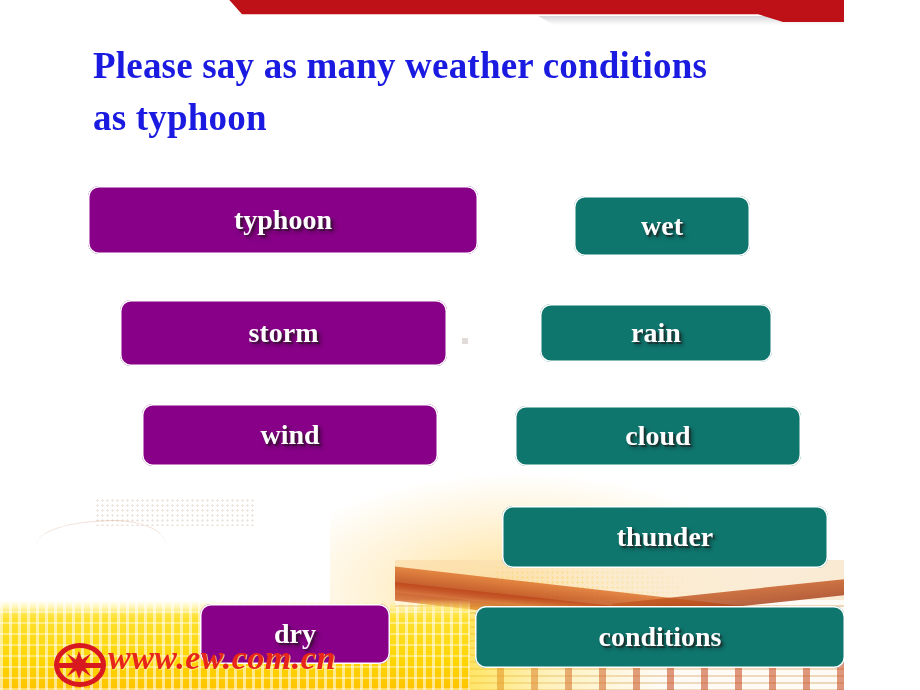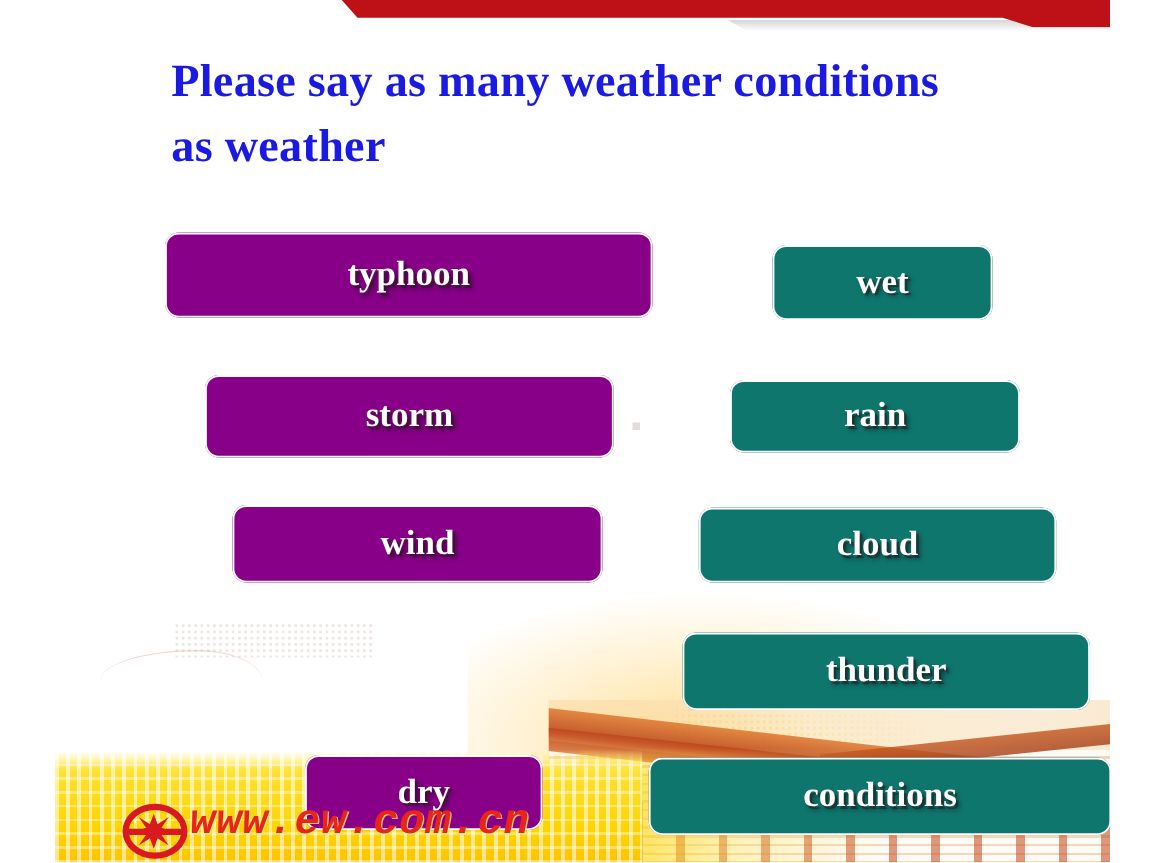--- a/index.html
+++ b/index.html
@@ -10,21 +10,20 @@
   body {
     font-family: "Liberation Serif", serif;
   }
 
   #slide {
     position: relative;
     width: 844px;
     height: 690px;
     overflow: hidden;
     background: #ffffff;
-    margin-left: 44px;
   }
 
   
   .banner-wrap {
     position: absolute;
     left: 0; top: 0;
     width: 920px;
     height: 34px;
     overflow: hidden;
   }
@@ -257,21 +256,21 @@
     width: 28px; height: 28px;
     background: #D81920;
     -webkit-clip-path: polygon(50% 0%, 61% 30%, 93% 9%, 72% 40%, 100% 50%, 72% 60%, 93% 91%, 61% 70%, 50% 100%, 39% 70%, 7% 91%, 28% 60%, 0% 50%, 28% 40%, 7% 9%, 39% 30%);
     clip-path: polygon(50% 0%, 61% 30%, 93% 9%, 72% 40%, 100% 50%, 72% 60%, 93% 91%, 61% 70%, 50% 100%, 39% 70%, 7% 91%, 28% 60%, 0% 50%, 28% 40%, 7% 9%, 39% 30%);
   }
   .site-url {
     position: absolute;
     left: 108px;
     top: 639px;
     color: #E8251B;
-    font-family: Liberation Mono, monospace;
+    font-family: Liberation Serif, serif;
     font-style: italic;
     font-weight: bold;
     font-size: 34px;
     letter-spacing: 0.5px;
     text-shadow: 1px 1px 0 rgba(255,240,120,.8);
   }
 </style>
 </head>
 <body>
 
@@ -294,21 +293,21 @@
     </div>
     <div class="yellow-band-right"></div>
     <div class="yellow-band"></div>
     <div class="faint-dots"></div>
     <div class="faint-squiggle"></div>
     <div class="faint-dot-sm"></div>
   </div>
 
   <div class="title">
     <div>Please say as many weather conditions</div>
-    <div>as weather</div>
+    <div>as typhoon</div>
   </div>
 
   <div class="btn btn-purple" style="left:88px;  top:186px; width:390px; height:68px;">typhoon</div>
 
   <div class="btn btn-purple" style="left:120px; top:300px; width:327px; height:66px;">storm</div>
 
   <div class="btn btn-purple" style="left:142px; top:404px; width:296px; height:62px;text-align:center;">wind</div>
 
 
   <div class="btn btn-purple" style="left:200px; top:604px; width:190px; height:60px;">dry</div>

